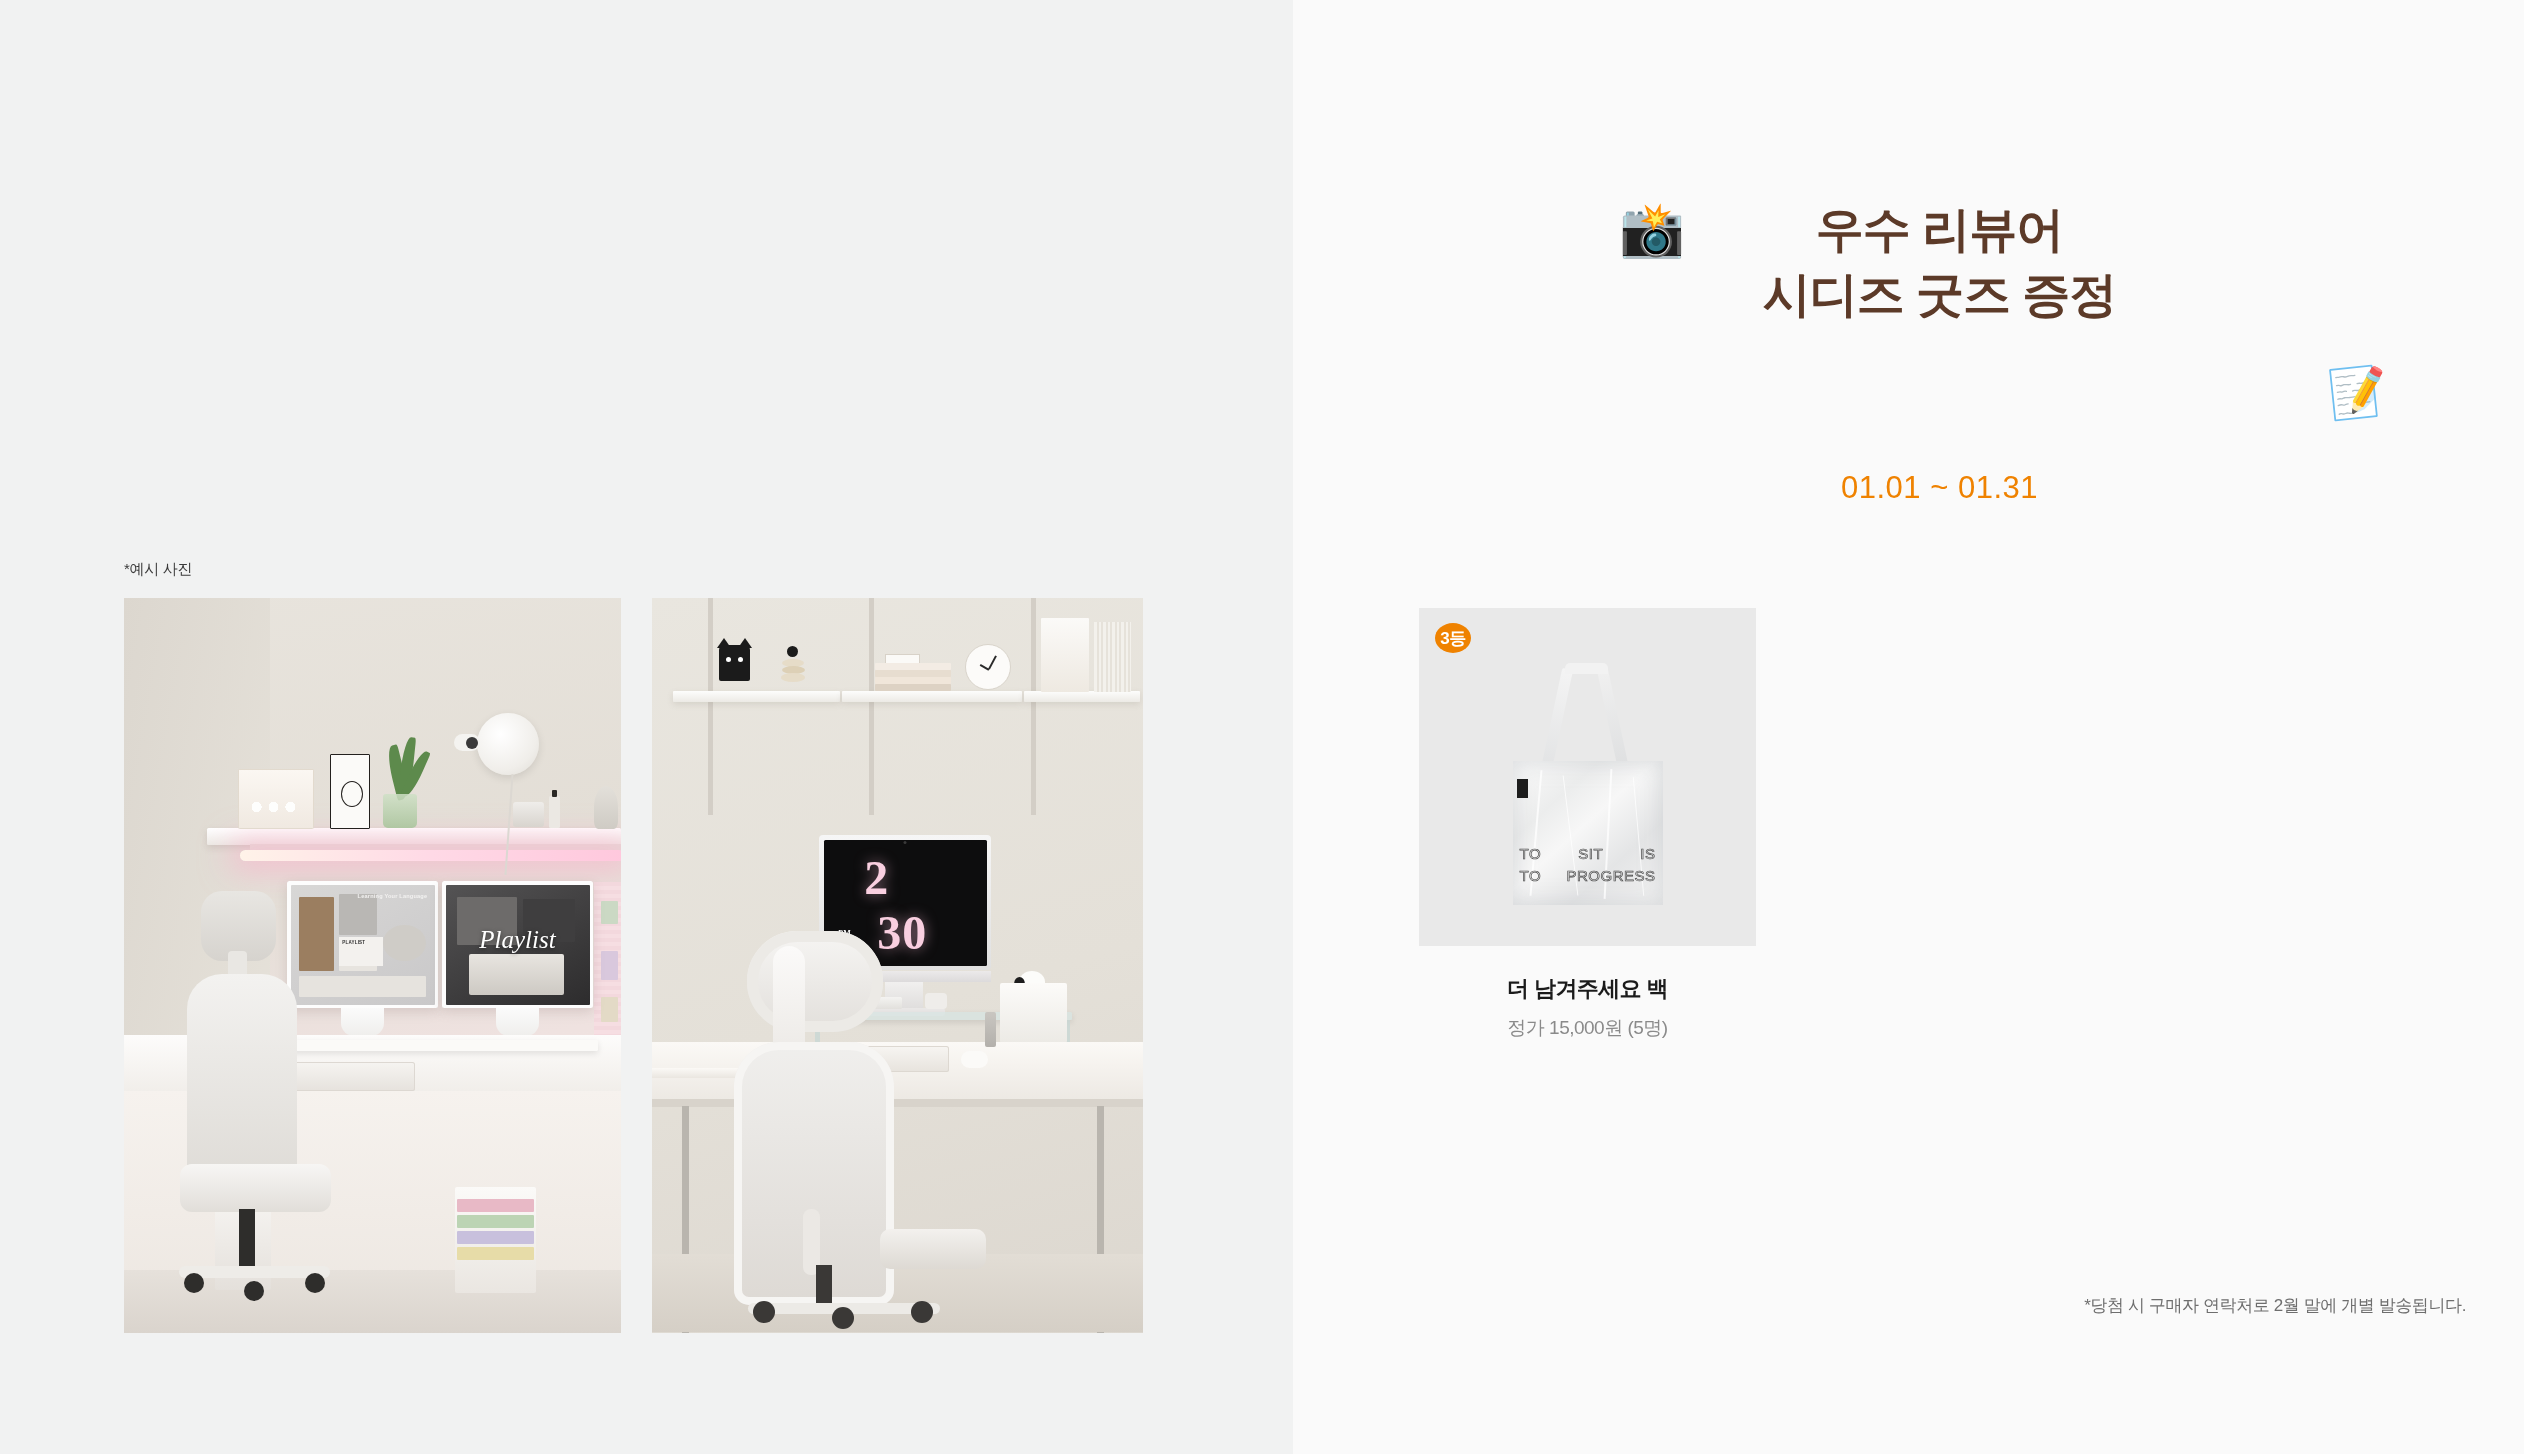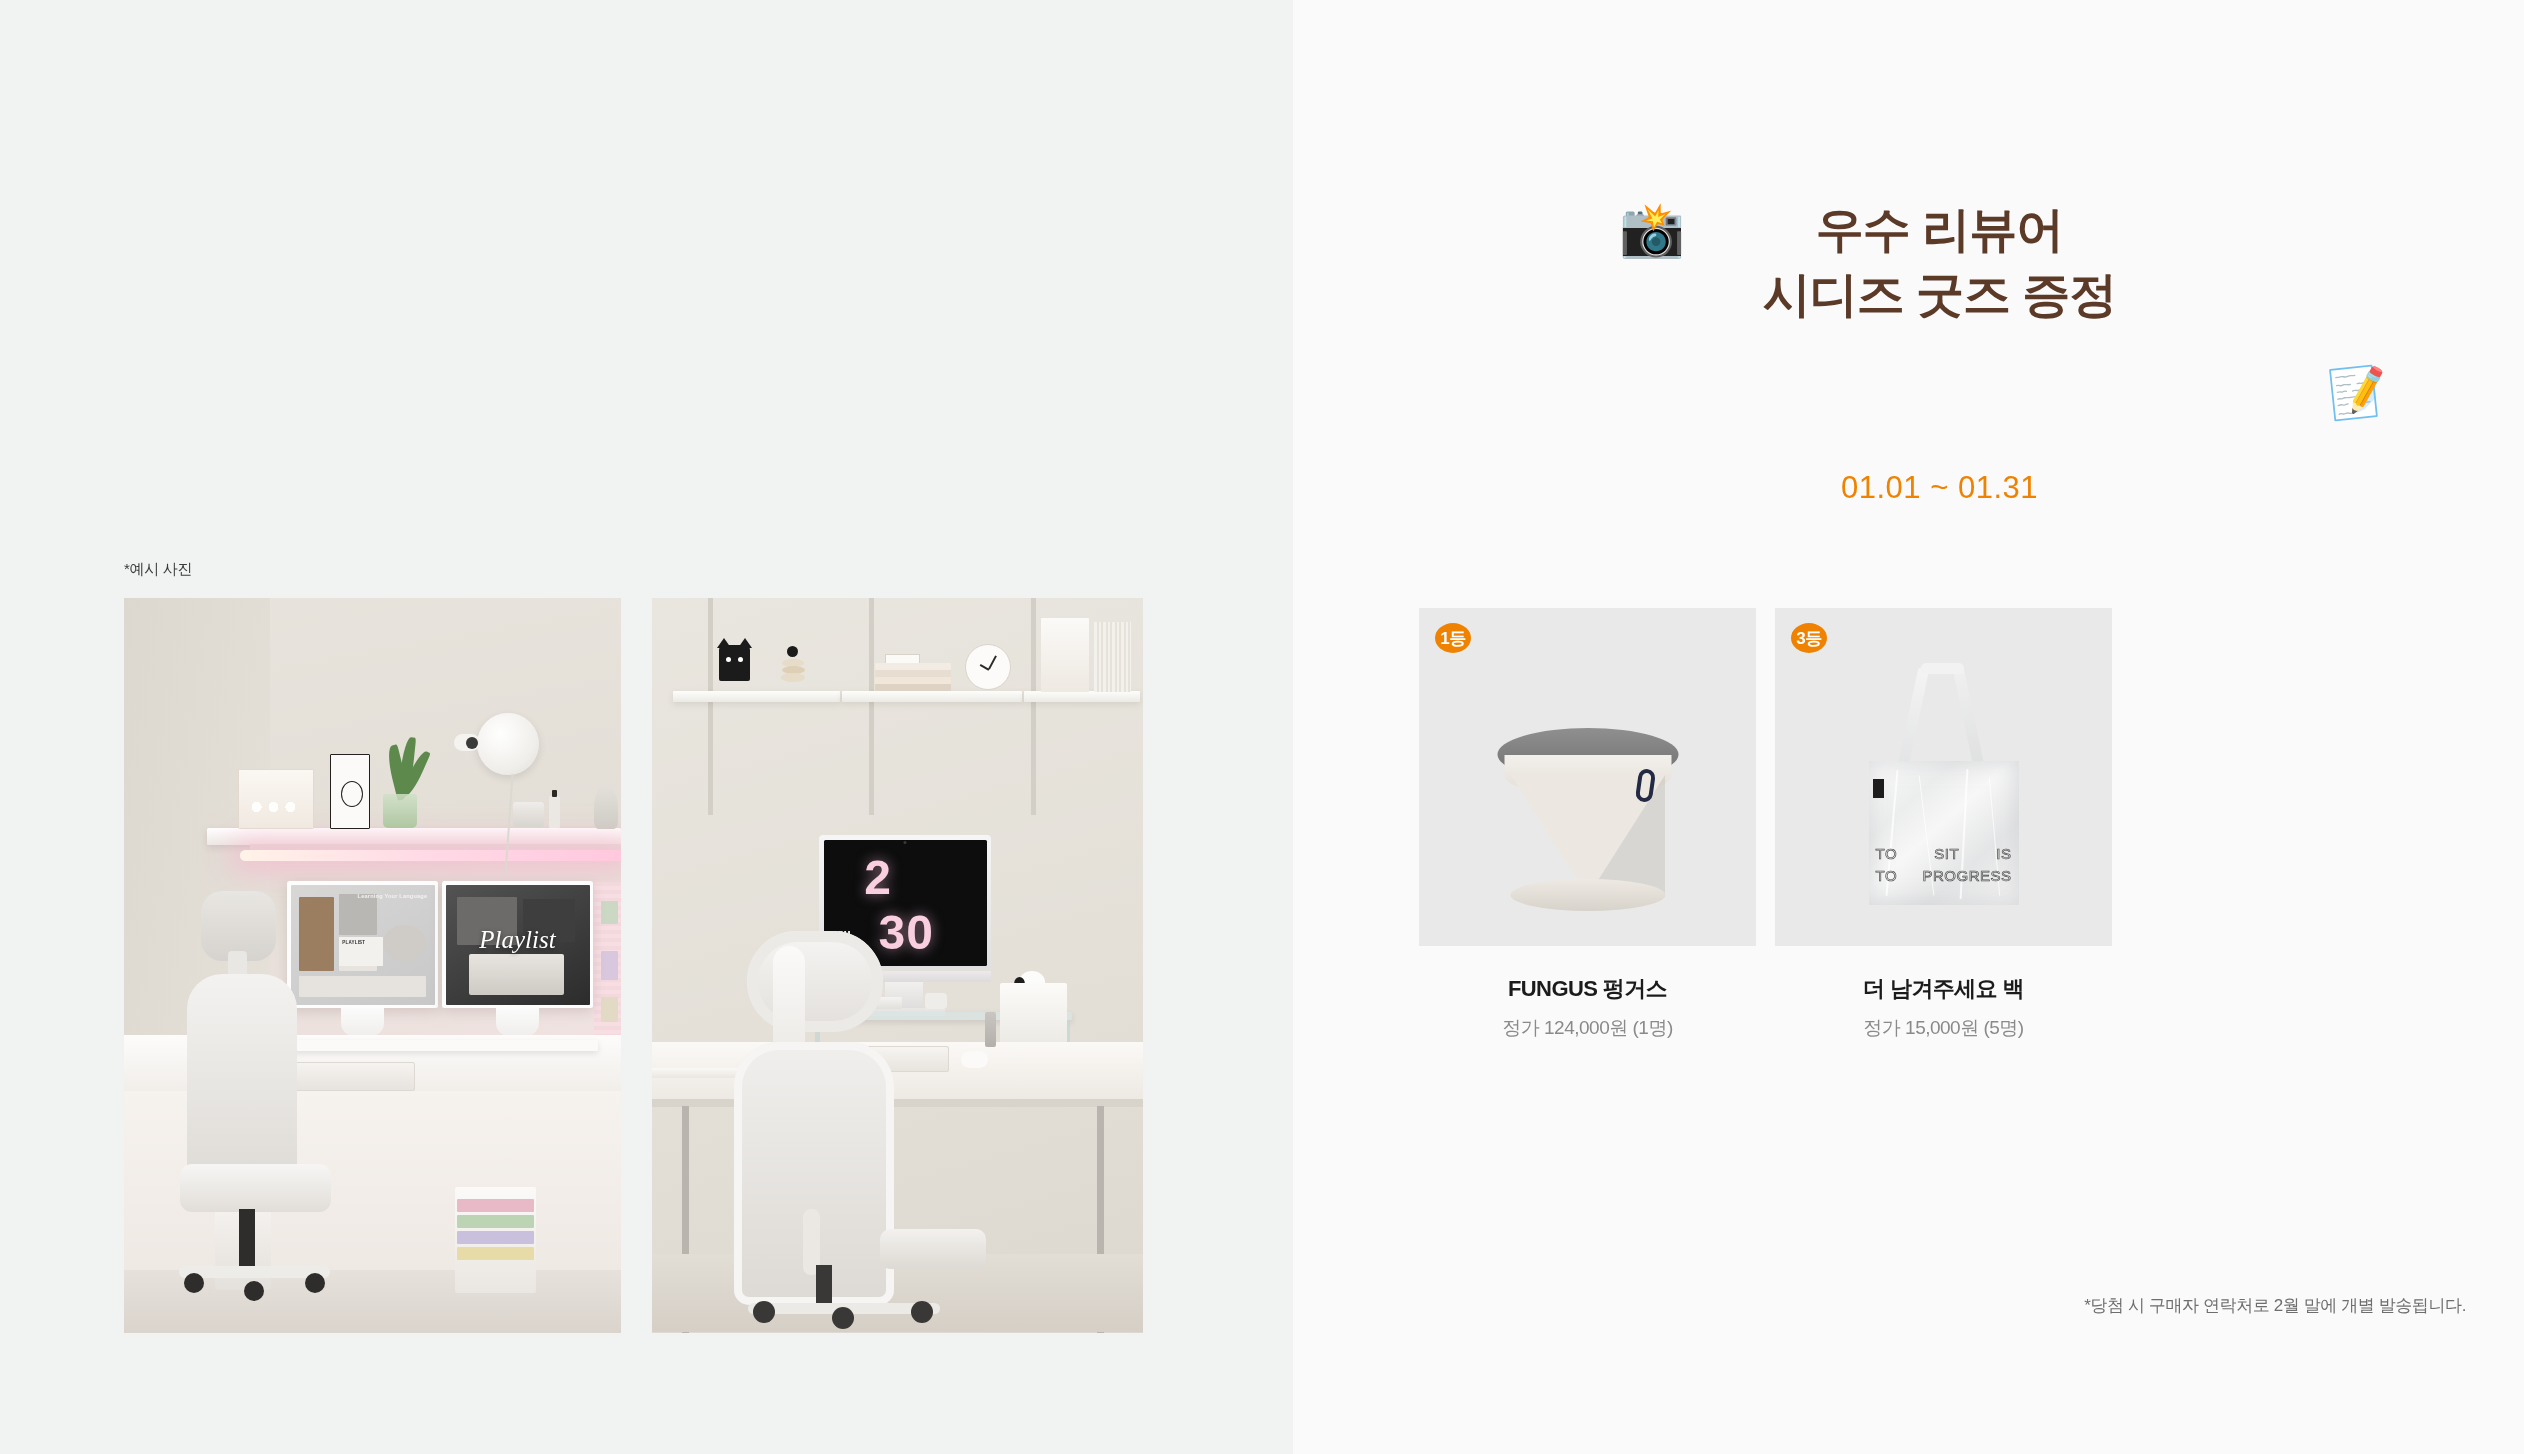--- a/index.html
+++ b/index.html
@@ -44,21 +44,21 @@
     letter-spacing:-0.3px;
   }
   .photo-row {
     position:absolute; left:124px; top:598px;
     display:flex; gap:31px;
   }
 
   
   .photo { position:relative; overflow:hidden; background:#d9d6cf; }
   .photo-a { width:497px; height:735px; }
-  .photo-b { width:491px; height:735px; }
+  .photo-b { width:491px; height:735px;font-family:Liberation Serif, serif; }
 
   
   .pa-wall { position:absolute; inset:0;
     background:linear-gradient(170deg,#e8e4dd 0%,#e3ded6 38%,#efe2e0 62%,#f6e6e6 100%); }
   .pa-corner { position:absolute; left:0; top:0; width:146px; height:606px;
     background:linear-gradient(100deg,#dcd7cf,#e6e2da); }
   .pa-shelf { position:absolute; left:83px; top:230px; width:414px; height:17px;
     background:linear-gradient(#fff,#eceae5); border-radius:1.5px;
     box-shadow:0 3px 7px rgba(120,100,95,.18); }
   .pa-shelf2 { position:absolute; left:126px; top:246px; width:374px; height:9px;
@@ -585,33 +585,20 @@
       <span class="emoji-cam">📸</span>
       <span class="rh-line">우수 리뷰어</span>
       <span class="rh-line">시디즈 굿즈 증정</span>
       <span class="emoji-memo">📝</span>
     </div>
 
     <div class="date-range">01.01 ~ 01.31</div>
 
     <div class="cards">
 
-      <div class="card">
-        <div class="card-img">
-          <div class="rank-badge">1등</div>
-          <div class="stool-top"></div>
-          <div class="stool-collar"></div>
-          <div class="stool-cone"></div>
-          <div class="stool-cone-shade"></div>
-          <div class="stool-base"></div>
-          <div class="stool-strap"></div>
-        </div>
-        <div class="card-title">FUNGUS 펑거스</div>
-        <div class="card-price">정가 124,000원 (1명)</div>
-      </div>
 
 
       <div class="card">
         <div class="card-img">
           <div class="rank-badge">3등</div>
           <div class="tote-handle-l"></div>
           <div class="tote-handle-r"></div>
           <div class="tote-handle-top"></div>
           <div class="tote-body"></div>
           <div class="tote-crease tc1"></div>

